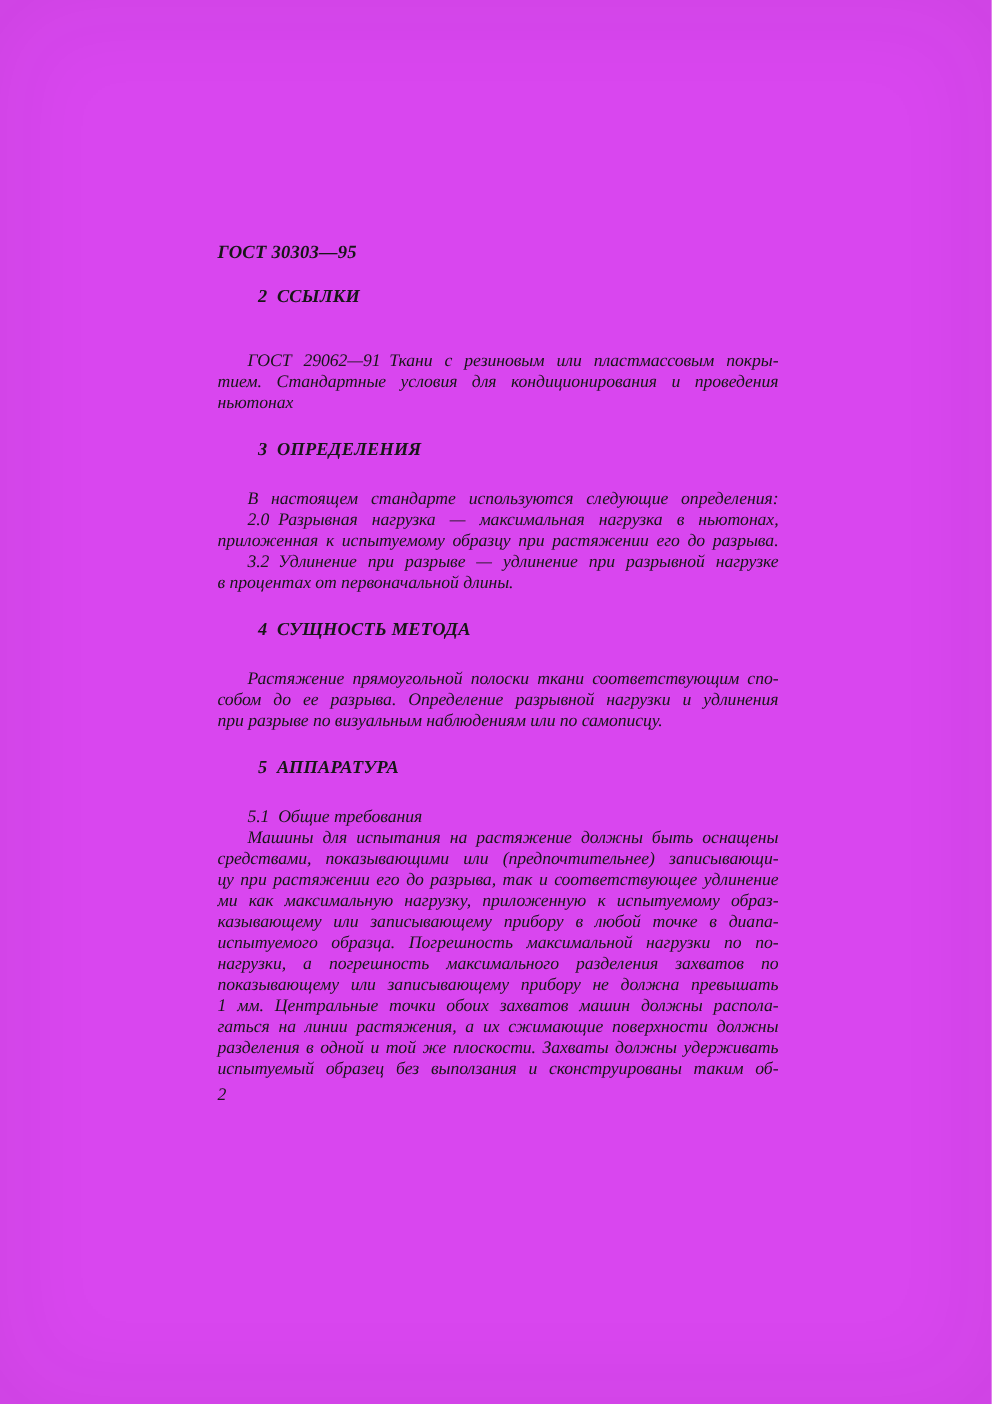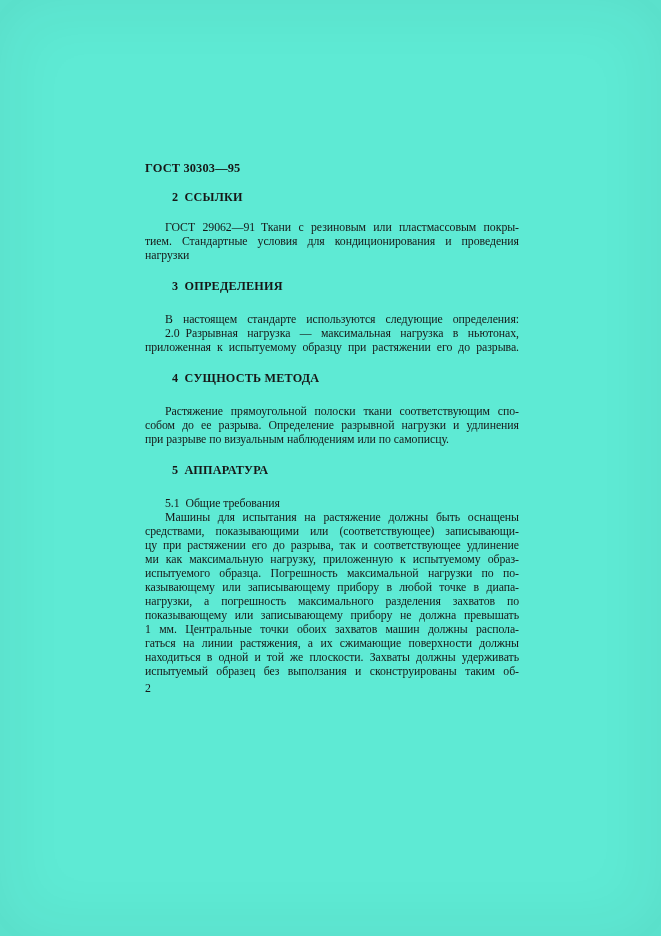--- a/index.html
+++ b/index.html
@@ -7,22 +7,23 @@
     width: 661px;
     height: 936px;
     position: relative;
     background: #f8f8f6;
     overflow: hidden;
     font-family: "Liberation Serif", "DejaVu Serif", serif;
   }
   .scan-page {
     position: absolute;
     inset: 0;
-    background: #5eead4;
+    background: #d946ef;
     box-shadow: inset 0 0 70px rgba(40,40,40,0.07);
+    font-style: italic;
   }
   .doc {
     position: absolute;
     left: 145px;
     top: 161px;
     width: 374px;
     color: #171717;
     font-size: 11.8px;
     line-height: 14px;
     letter-spacing: -0.05px;
@@ -35,21 +36,21 @@
   section { margin: 0; }
   .sec-heading {
     font-weight: 700;
     font-size: 12.2px;
     letter-spacing: 0.2px;
     margin: 17px 0 19px 27px;
     line-height: 14px;
   }
   section:first-of-type .sec-heading {
     margin-top: 15px;
-    margin-bottom: 16px;
+    margin-bottom: 29px;
   }
   .para { margin: 0; }
   .ln {
     text-align: justify;
     text-align-last: justify;
     min-height: 14px;
   }
   .ln.no-stretch { text-align-last: left; }
   .ln.first { text-indent: 20px; }
   .page-number {
@@ -64,58 +65,62 @@
 <div class="scan-page">
   <div class="doc">
     <div class="running-header">ГОСТ 30303—95</div>
 
     <div id="sections">
         <section>
           <div class="sec-heading">2 ССЫЛКИ</div>
           <div class="para">
             <div class="ln first">ГОСТ 29062—91 Ткани с резиновым или пластмассовым покры-</div>
             <div class="ln">тием. Стандартные условия для кондиционирования и проведения</div>
-            <div class="ln no-stretch">нагрузки</div>
+            <div class="ln no-stretch">ньютонах</div>
           </div>
         </section>
         <section>
           <div class="sec-heading">3 ОПРЕДЕЛЕНИЯ</div>
           <div class="para">
             <div class="ln first">В настоящем стандарте используются следующие определения:</div>
           </div>
           <div class="para">
             <div class="ln first">2.0 Разрывная нагрузка — максимальная нагрузка в ньютонах,</div>
             <div class="ln">приложенная к испытуемому образцу при растяжении его до разрыва.</div>
+          </div>
+          <div class="para">
+            <div class="ln first">3.2 Удлинение при разрыве — удлинение при разрывной нагрузке</div>
+            <div class="ln no-stretch">в процентах от первоначальной длины.</div>
           </div>
         </section>
         <section>
           <div class="sec-heading">4 СУЩНОСТЬ МЕТОДА</div>
           <div class="para">
             <div class="ln first">Растяжение прямоугольной полоски ткани соответствующим спо-</div>
             <div class="ln">собом до ее разрыва. Определение разрывной нагрузки и удлинения</div>
             <div class="ln no-stretch">при разрыве по визуальным наблюдениям или по самописцу.</div>
           </div>
         </section>
         <section>
           <div class="sec-heading">5 АППАРАТУРА</div>
           <div class="para">
             <div class="ln first no-stretch">5.1 Общие требования</div>
           </div>
           <div class="para">
             <div class="ln first">Машины для испытания на растяжение должны быть оснащены</div>
-            <div class="ln">средствами, показывающими или (соответствующее) записывающи-</div>
+            <div class="ln">средствами, показывающими или (предпочтительнее) записывающи-</div>
             <div class="ln">цу при растяжении его до разрыва, так и соответствующее удлинение</div>
             <div class="ln">ми как максимальную нагрузку, приложенную к испытуемому образ-</div>
+            <div class="ln">казывающему или записывающему прибору в любой точке в диапа-</div>
             <div class="ln">испытуемого образца. Погрешность максимальной нагрузки по по-</div>
-            <div class="ln">казывающему или записывающему прибору в любой точке в диапа-</div>
             <div class="ln">нагрузки, а погрешность максимального разделения захватов по</div>
             <div class="ln">показывающему или записывающему прибору не должна превышать</div>
             <div class="ln">1 мм. Центральные точки обоих захватов машин должны распола-</div>
             <div class="ln">гаться на линии растяжения, а их сжимающие поверхности должны</div>
-            <div class="ln">находиться в одной и той же плоскости. Захваты должны удерживать</div>
+            <div class="ln">разделения в одной и той же плоскости. Захваты должны удерживать</div>
             <div class="ln">испытуемый образец без выползания и сконструированы таким об-</div>
           </div>
         </section>
       </div>
 
     <div class="page-number">2</div>
   </div>
 </div>
 
 </body></html>

